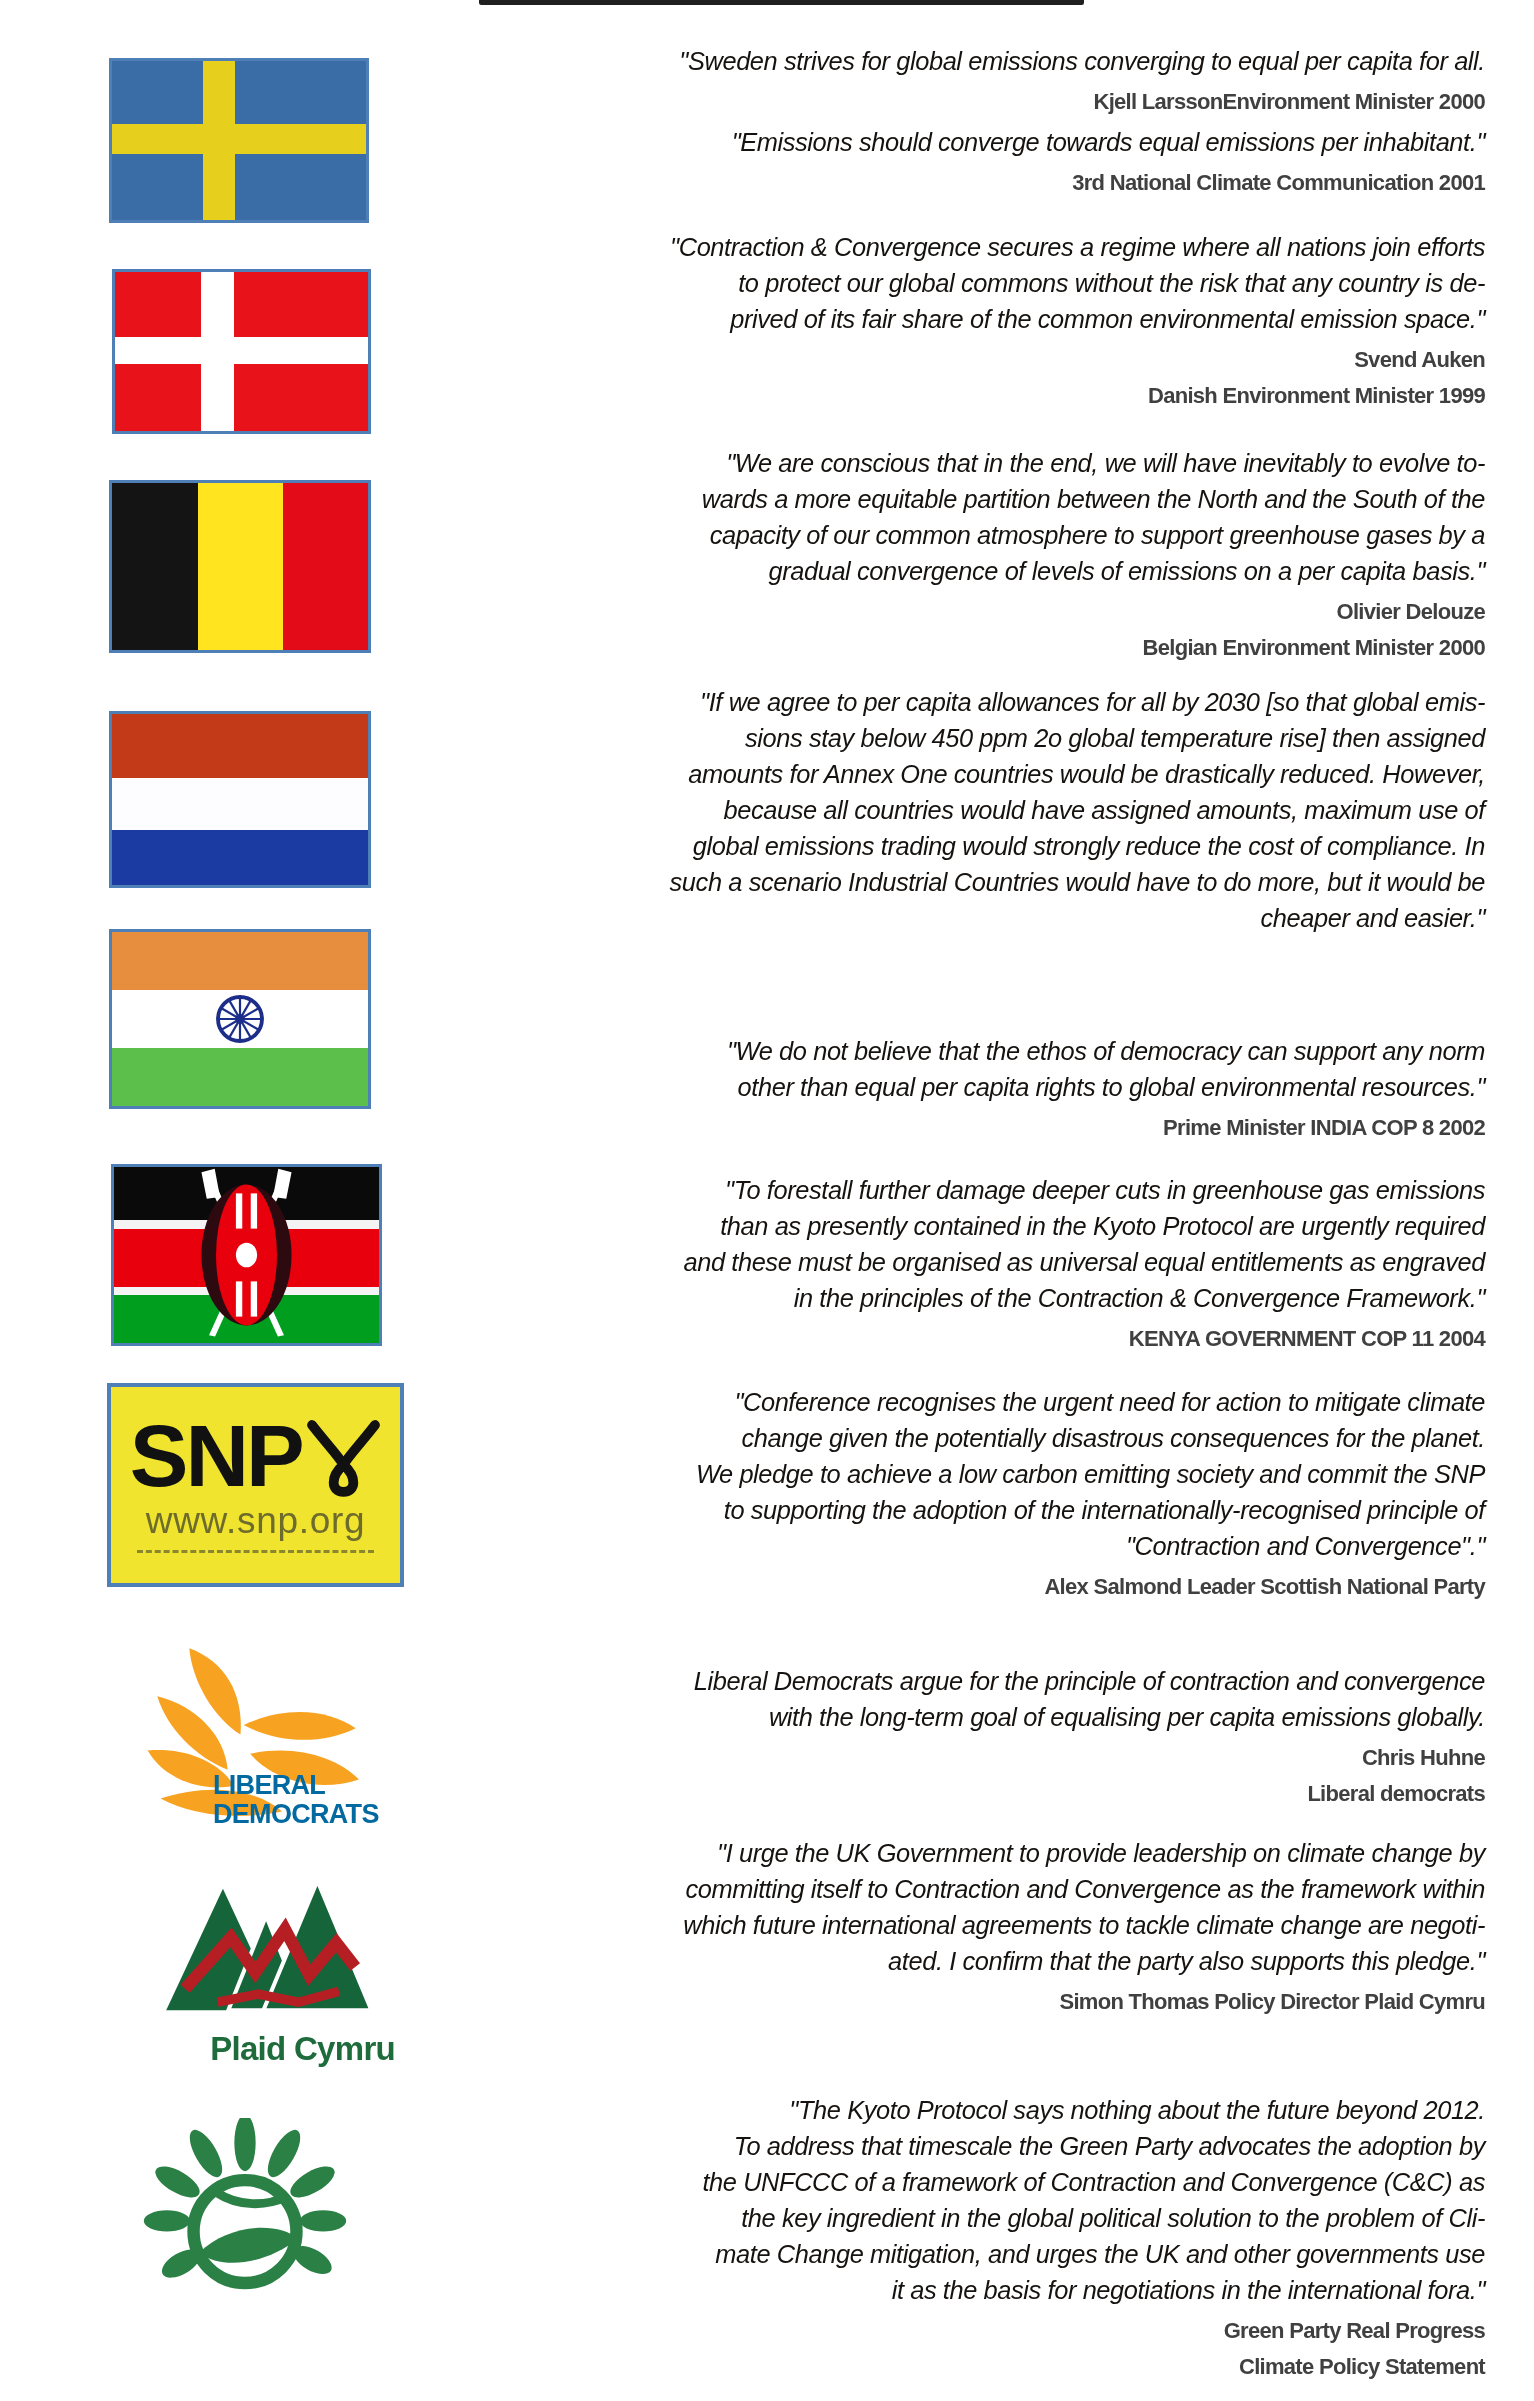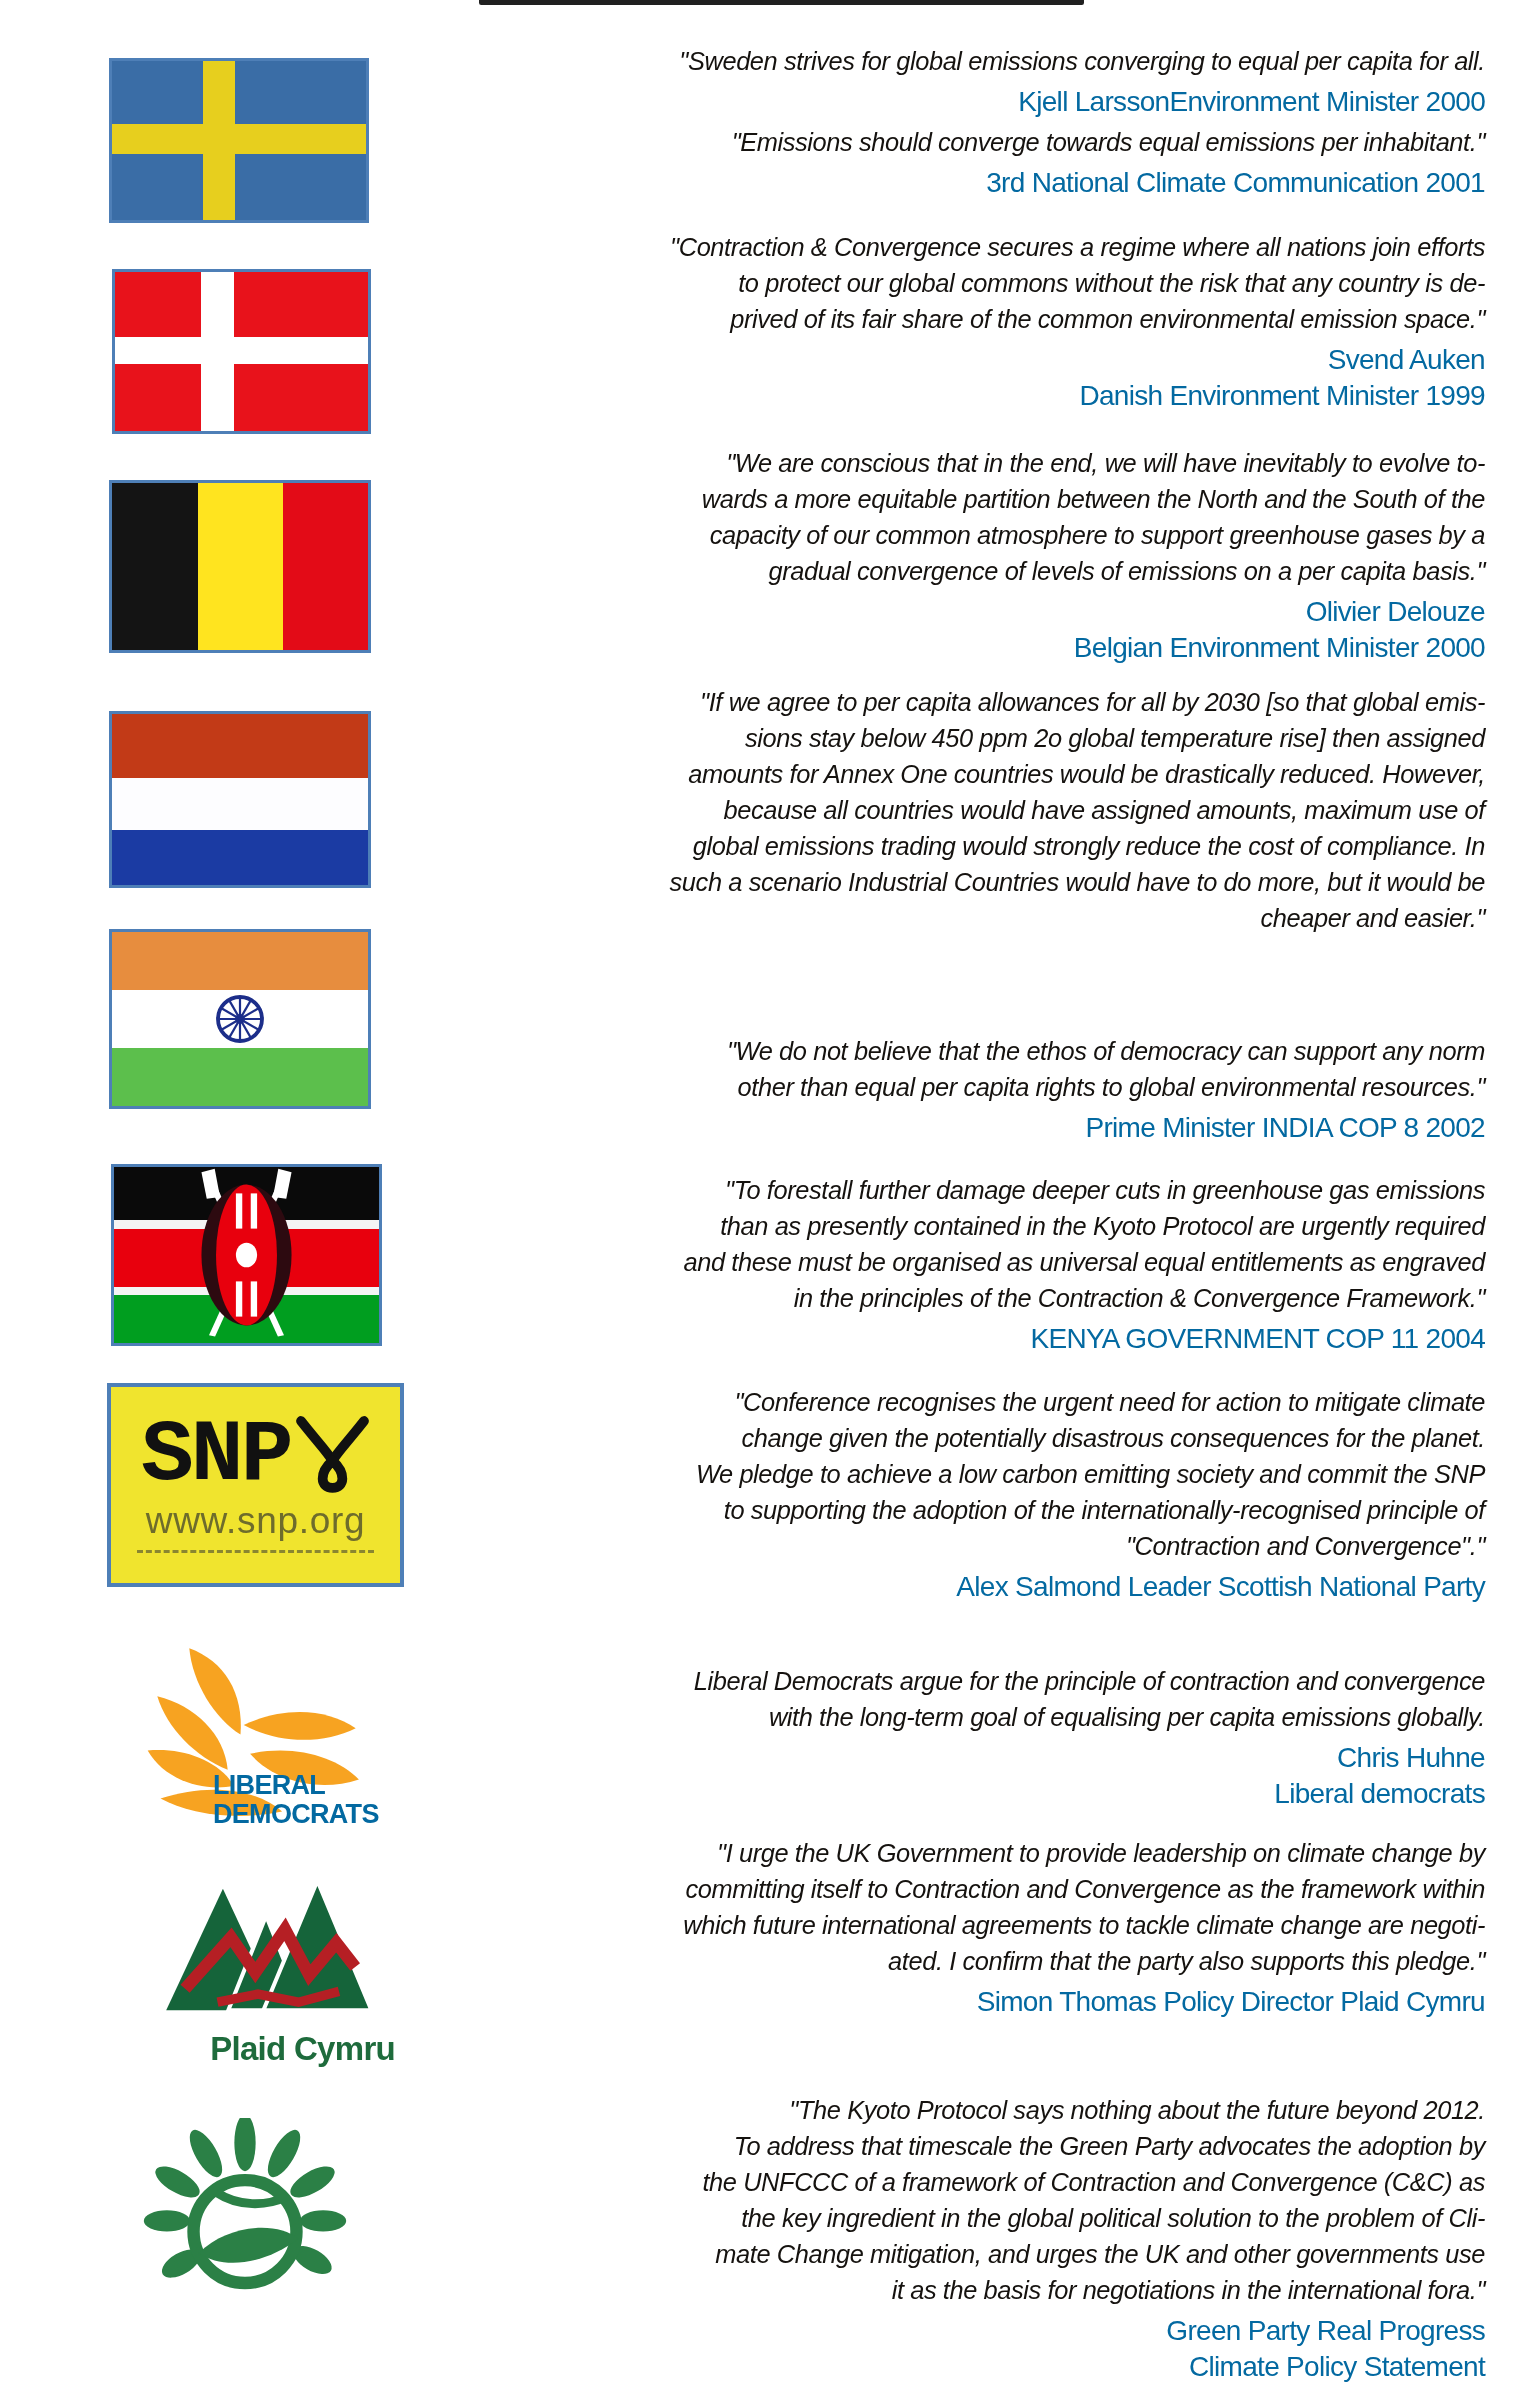--- a/index.html
+++ b/index.html
@@ -5,21 +5,21 @@
   html,body{margin:0;padding:0;background:#fff;}
   .page{position:relative;width:1535px;height:2401px;background:#ffffff;overflow:hidden;
         font-family:"Liberation Sans",sans-serif;}
   .top-bar{position:absolute;left:479px;top:0;width:605px;height:5.2px;background:#202020;
            border-radius:0 0 2.2px 2.2px;}
   
   .tb{position:absolute;left:419px;width:1066px;text-align:right;}
   .tb > * + *{margin-top:4.5px;}
   .quote{font-style:italic;font-size:25.4px;line-height:36px;color:#15120f;
          letter-spacing:-0.4px;white-space:pre-line;}
-  .attr{font-weight:normal;font-size:28px;line-height:36px;color:#0369a1;
+  .attr{font-weight:bold;font-size:22px;line-height:36px;color:#404040;
         letter-spacing:-0.7px;white-space:pre-line;}
   
   .flag{position:absolute;box-sizing:border-box;border:3px solid #4e7fb7;}
   #flag-sweden{left:109px;top:58px;width:260px;height:165px;
     background:
       linear-gradient(to right, rgba(0,0,0,0) 36%, #e7cf1e 36%, #e7cf1e 48.5%, rgba(0,0,0,0) 48.5%),
       linear-gradient(to bottom, rgba(0,0,0,0) 39.5%, #e7cf1e 39.5%, #e7cf1e 58.5%, rgba(0,0,0,0) 58.5%),
       #3a6da6;}
   #flag-denmark{left:112px;top:269px;width:259px;height:165px;
     background:
@@ -32,21 +32,21 @@
     background:linear-gradient(to bottom, #c23a17 0 37.5%, #fdfdff 37.5% 68%, #1b3ba3 68% 100%);}
   #flag-india{left:109px;top:929px;width:262px;height:180px;
     background:linear-gradient(to bottom, #e78d3e 0 33.3%, #ffffff 33.3% 66.6%, #5cbf4c 66.6% 100%);}
   #flag-india svg{position:absolute;left:50%;top:50%;width:55px;height:55px;transform:translate(-50%,-50%);}
   #flag-kenya{left:111px;top:1164px;width:271px;height:182px;border-width:3.7px;
     background:linear-gradient(to bottom, #0a0a0a 0 30%, #f4f4f4 30% 35%, #e8000d 35% 68%, #f4f4f4 68% 73%, #009e1f 73% 100%);}
   #flag-kenya svg{position:absolute;left:0;top:0;width:100%;height:100%;}
   
   #snp-logo{position:absolute;left:107px;top:1383px;width:297px;height:204px;box-sizing:border-box;
     border:4.5px solid #4e7fb7;background:#f0e42e;text-align:center;}
-  .snp-row{display:flex;align-items:flex-start;justify-content:center;margin-top:28.4px;font-family:Liberation Mono, monospace;}
+  .snp-row{display:flex;align-items:flex-end;justify-content:center;margin-top:28.4px;}
   .snp-title{font-weight:800;font-size:88px;line-height:82px;letter-spacing:-3px;color:#111;}
   .snp-symbol{width:75px;height:78px;margin-left:4.5px;}
   .snp-url{font-size:37px;color:#6e6c2c;margin-top:3px;letter-spacing:0.7px;text-align:center;}
   .snp-dashes{width:82%;margin:7.5px auto 0;border-top:3px dashed #8a8630;}
   #libdem-logo{position:absolute;left:133px;top:1645px;width:258px;height:187px;}
   #libdem-logo svg{position:absolute;left:0;top:0;width:247px;height:176px;}
   .ld-text{position:absolute;left:80px;top:126px;text-align:left;}
   .ld-text div{font-weight:800;font-size:27px;line-height:29px;color:#0369a1;letter-spacing:-0.7px;}
   #plaid-logo{position:absolute;left:129px;top:1878px;width:266px;height:195px;text-align:right;}
   #plaid-logo svg{width:247px;height:135px;}

